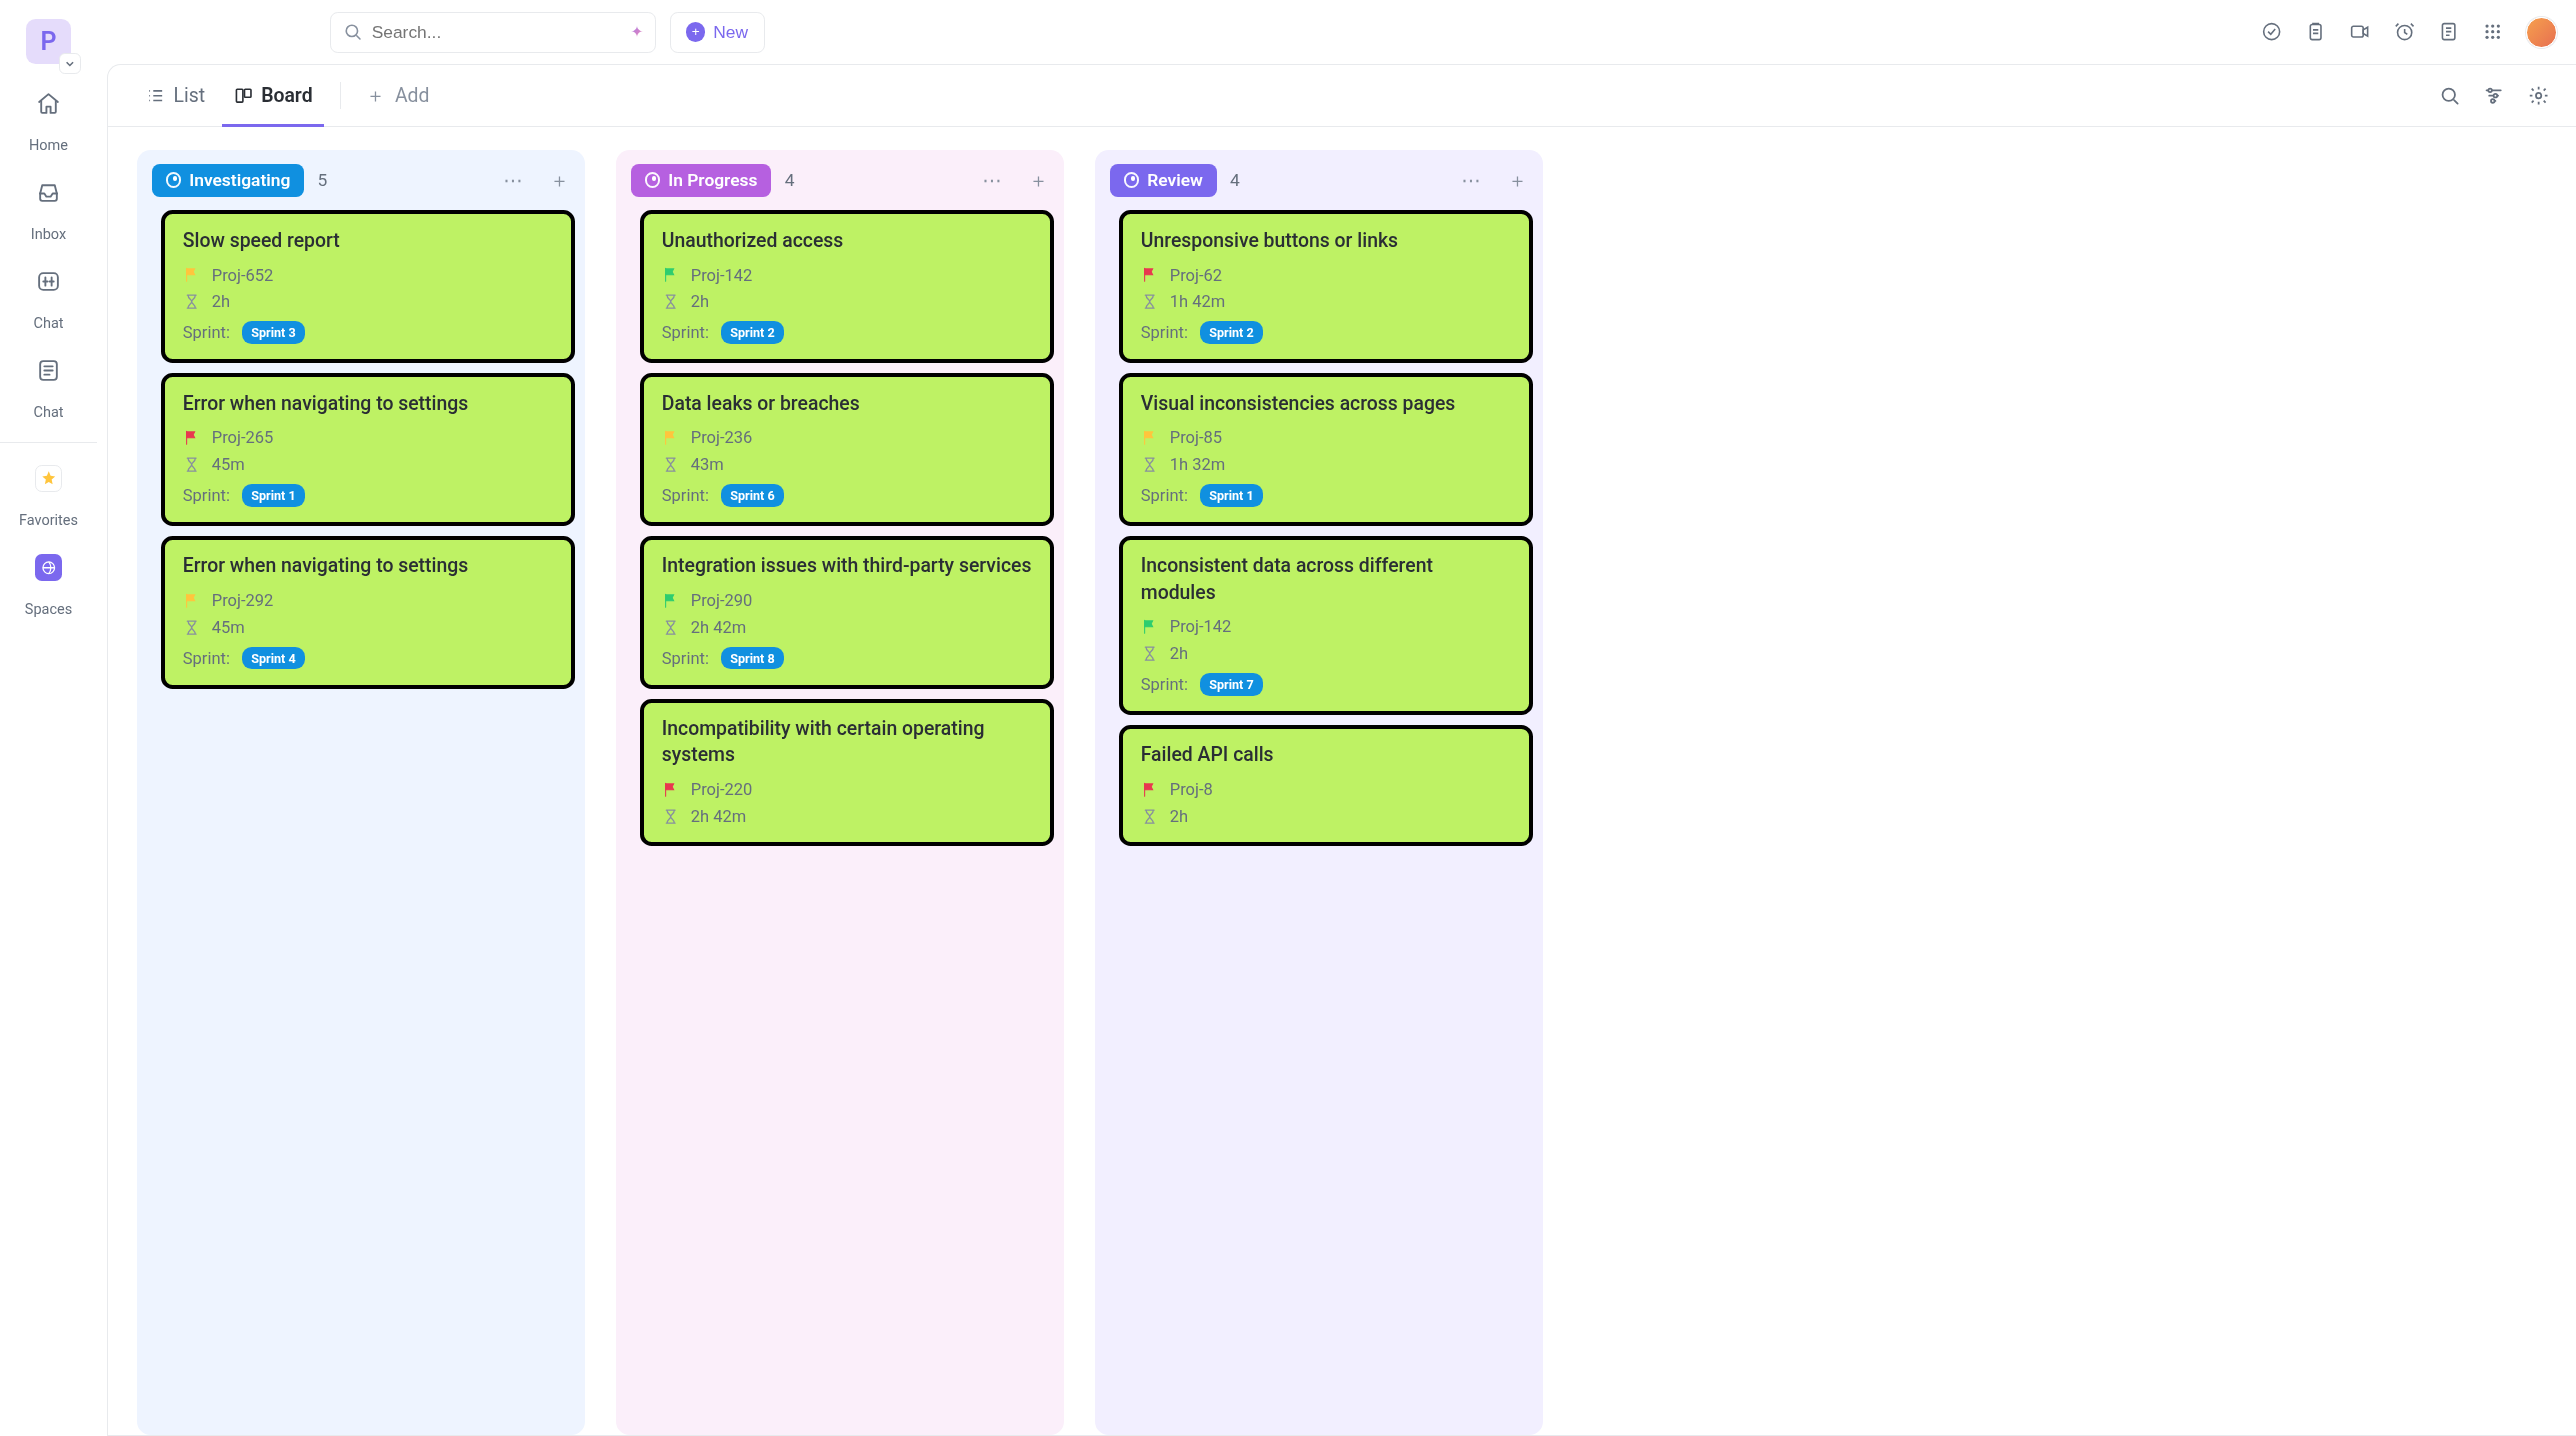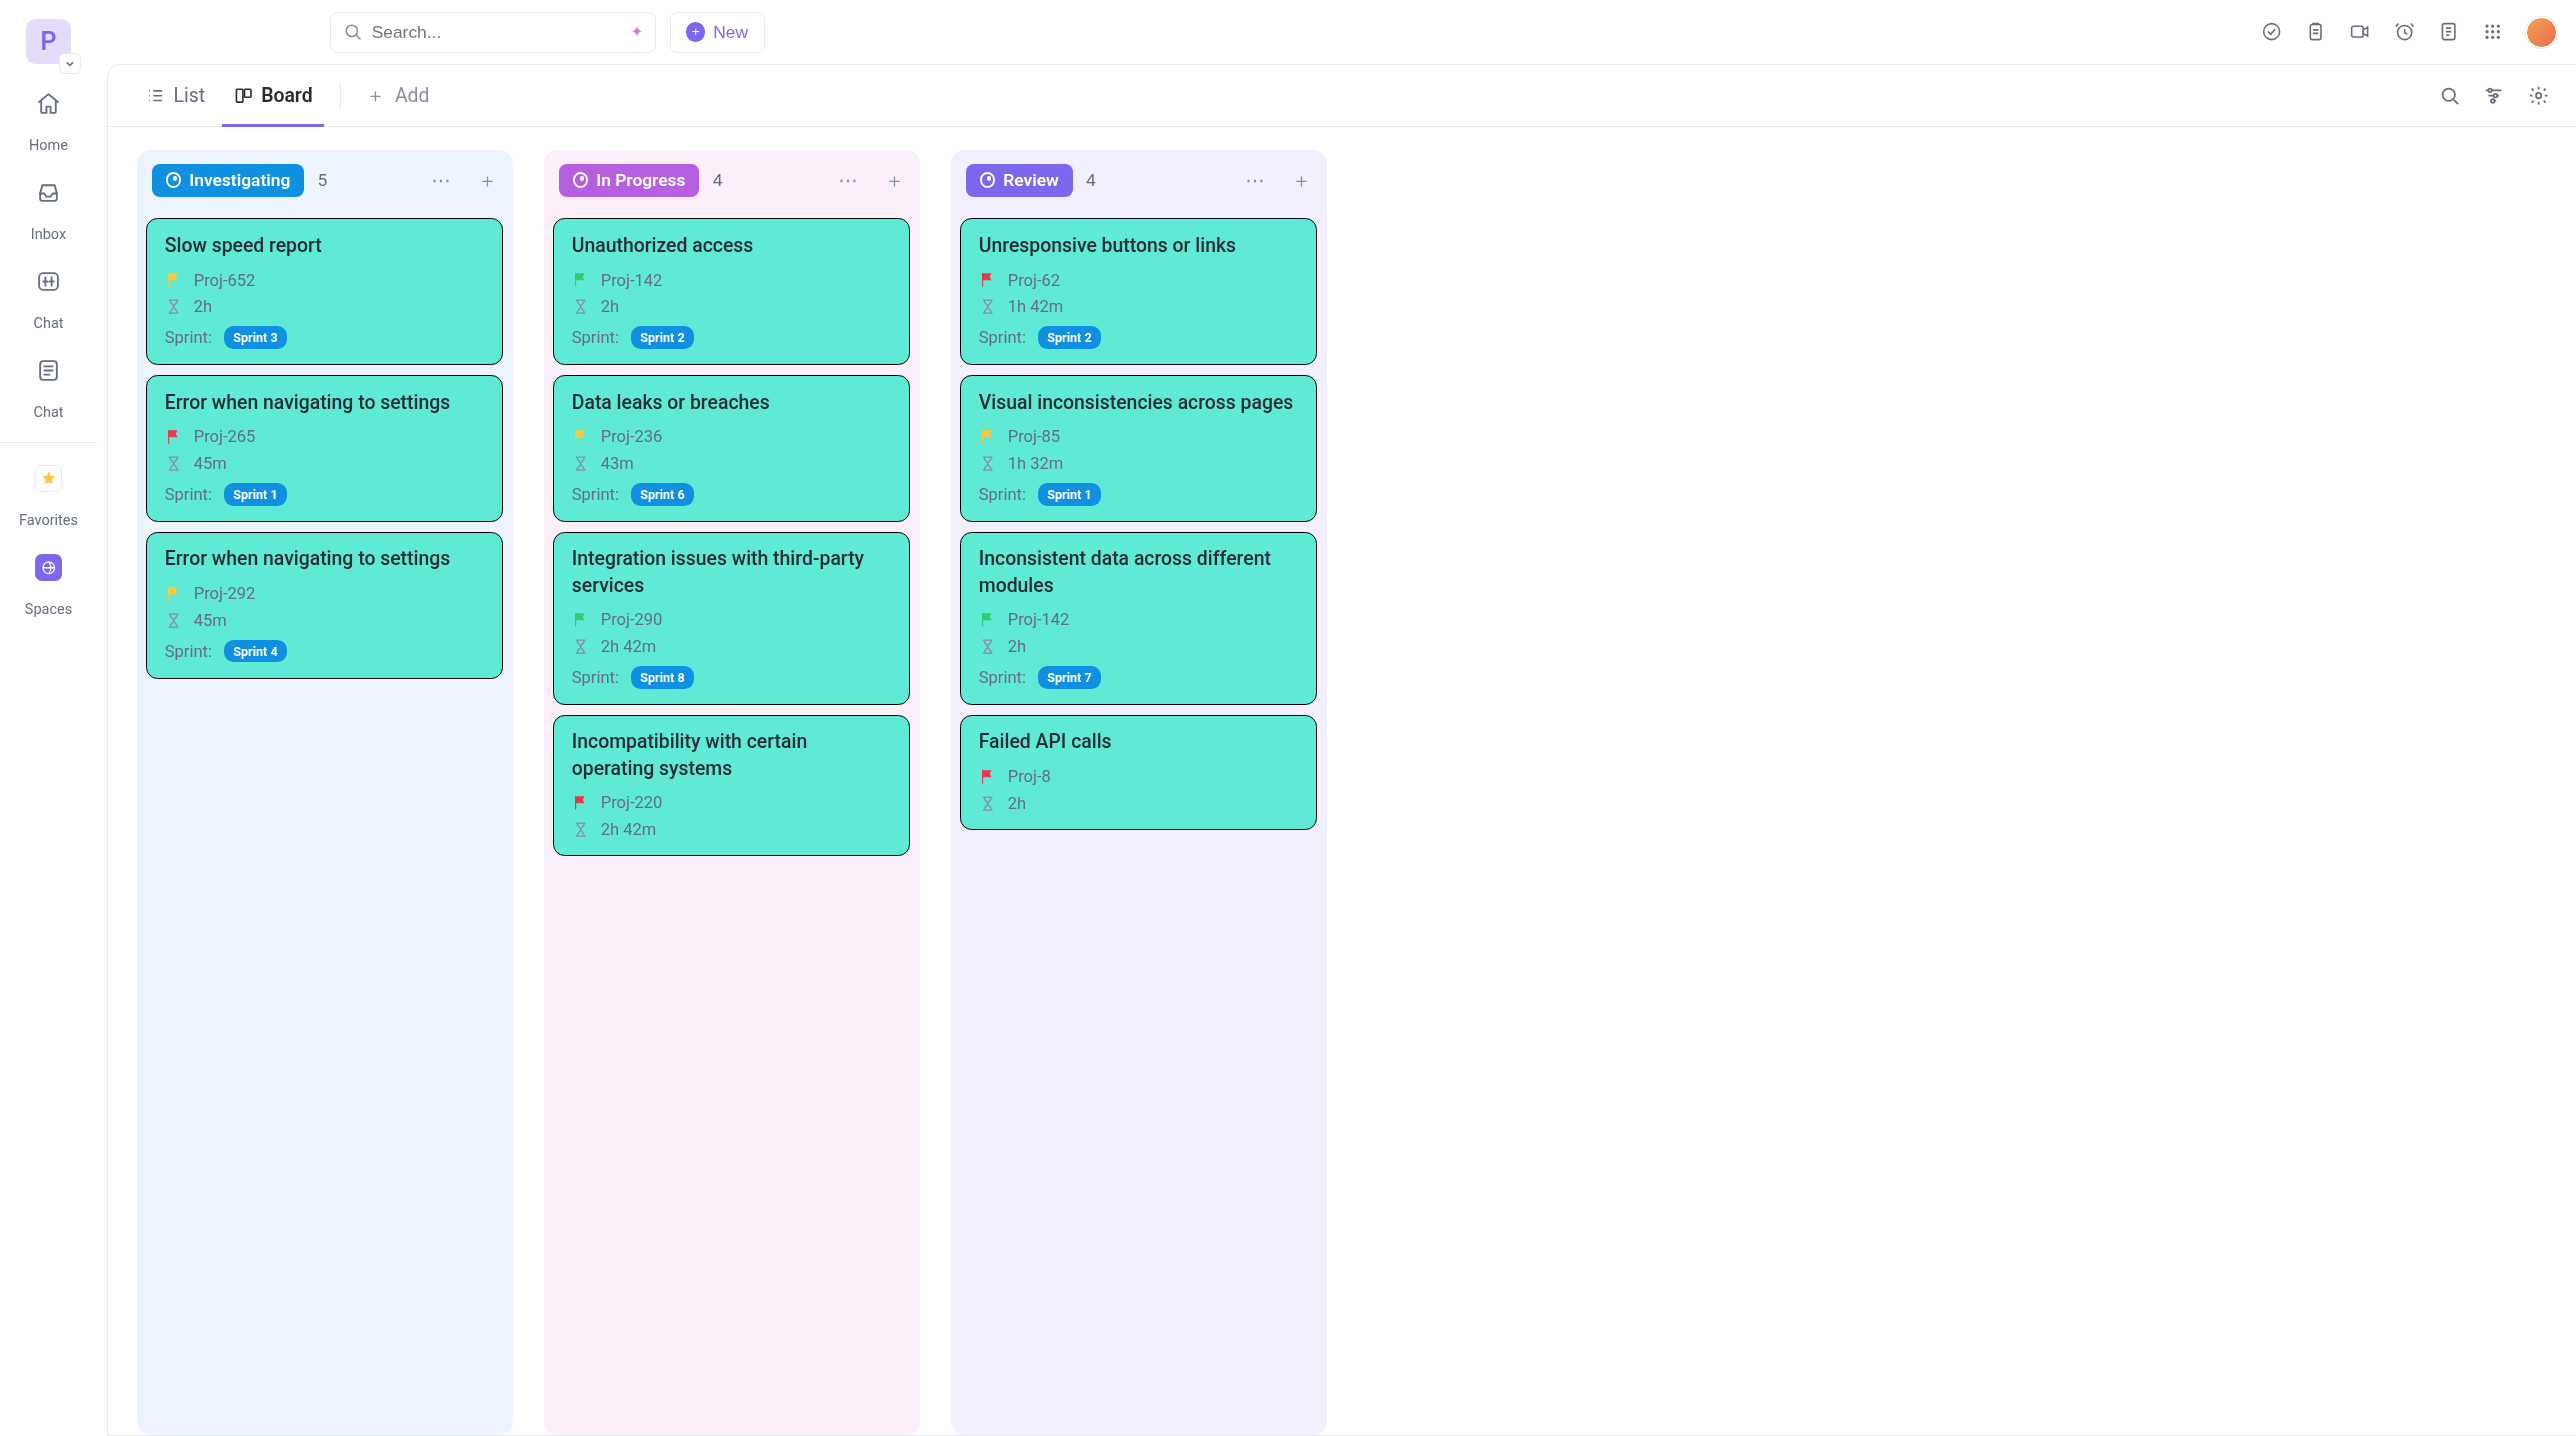--- a/index.html
+++ b/index.html
@@ -41,36 +41,36 @@
 .view-tab.active { color: #2a2e34; font-weight: 600; }
 .view-tab.active::after { content: ""; position: absolute; left: 0; right: 0; bottom: -1px; height: 2.9px; background: #7b68ee; }
 .vdiv { width: 1px; height: 27px; background: #e8eaed; margin: 0 9.7px; }
 .add-view { display: flex; align-items: center; gap: 9.7px; font-size: 19.4px; color: #87909e; cursor: pointer; padding: 0 9.7px; }
 .viewbar-spacer { flex: 1; }
 .viewbar-actions { display: flex; align-items: center; gap: 23px; color: #656f7d; }
 .viewbar-actions .vicon { cursor: pointer; }
 
 
 .board { flex: 1; display: flex; gap: 31px; padding: 23px 0 0 29px; overflow-x: auto; min-height: 0; }
-.column { width: 376px; flex-shrink: 0; border-radius: 13.6px; padding: 13.6px 7.8px 0; display: flex; flex-direction: column; min-height: 0; gap: 8px; }
+.column { width: 448px; flex-shrink: 0; border-radius: 13.6px; padding: 13.6px 7.8px 0; display: flex; flex-direction: column; min-height: 0; }
 .column.c-blue { background: #eef4ff; }
 .column.c-pink { background: #fbeffa; }
 .column.c-purple { background: #f2efff; }
 .col-header { display: flex; align-items: center; gap: 13.6px; padding: 0 7.8px 13.6px; }
 .status-pill { display: inline-flex; align-items: center; gap: 7.8px; height: 33px; padding: 0 13.6px; border-radius: 7.8px; color: #fff; font-size: 17.4px; font-weight: 600; }
 .status-pill.blue { background: #1090e0; }
 .status-pill.pink { background: #b660e0; }
 .status-pill.purple { background: #7b68ee; }
 .status-pill .dot { width: 15.5px; height: 15.5px; border: 2.4px solid rgba(255,255,255,.95); border-radius: 50%; position: relative; }
 .status-pill .dot::after { content: ""; position: absolute; width: 4.8px; height: 4.8px; background: #fff; border-radius: 50%; top: 1.9px; left: 4.8px; }
 .col-count { font-size: 17.4px; color: #656f7d; }
 .col-header-spacer { flex: 1; }
 .col-action { color: #87909e; cursor: pointer; font-size: 19.4px; display: flex; align-items: center; }
 .cards { display: flex; flex-direction: column; gap: 9.7px; overflow-y: auto; padding: 0 1.9px 19.4px; }
-.card { background: #5eead4; border: 1px solid #000000; border-radius: 11.6px; padding: 13.6px 17.4px 15.5px; cursor: pointer; }
+.card { background: #bef264; border: 4px solid #000000; border-radius: 11.6px; padding: 13.6px 17.4px 15.5px; cursor: pointer; margin-left: 15px; }
 .card-title { font-size: 19.4px; font-weight: 500; color: #2a2e34; margin-bottom: 11.6px; line-height: 1.35; }
 .card-row { display: flex; align-items: center; gap: 11.6px; margin-bottom: 7.8px; font-size: 16.5px; color: #656f7d; }
 .card-row:last-child { margin-bottom: 0; }
 .flag { width: 17.4px; height: 17.4px; display: inline-flex; }
 .flag svg { width: 17.4px; height: 17.4px; }
 .hourglass { width: 17.4px; height: 17.4px; display: inline-flex; color: #87909e; }
 .cog-badge { width: 19.4px; height: 19.4px; display: inline-flex; color: #87909e; }
 .sprint-row { display: flex; align-items: center; gap: 11.6px; margin-top: 9.7px; }
 .sprint-label { font-size: 16.5px; color: #656f7d; }
 .sprint-chip { background: #1090e0; color: #fff; font-size: 12.6px; font-weight: 700; padding: 3.9px 9.7px; border-radius: 9.7px; }

